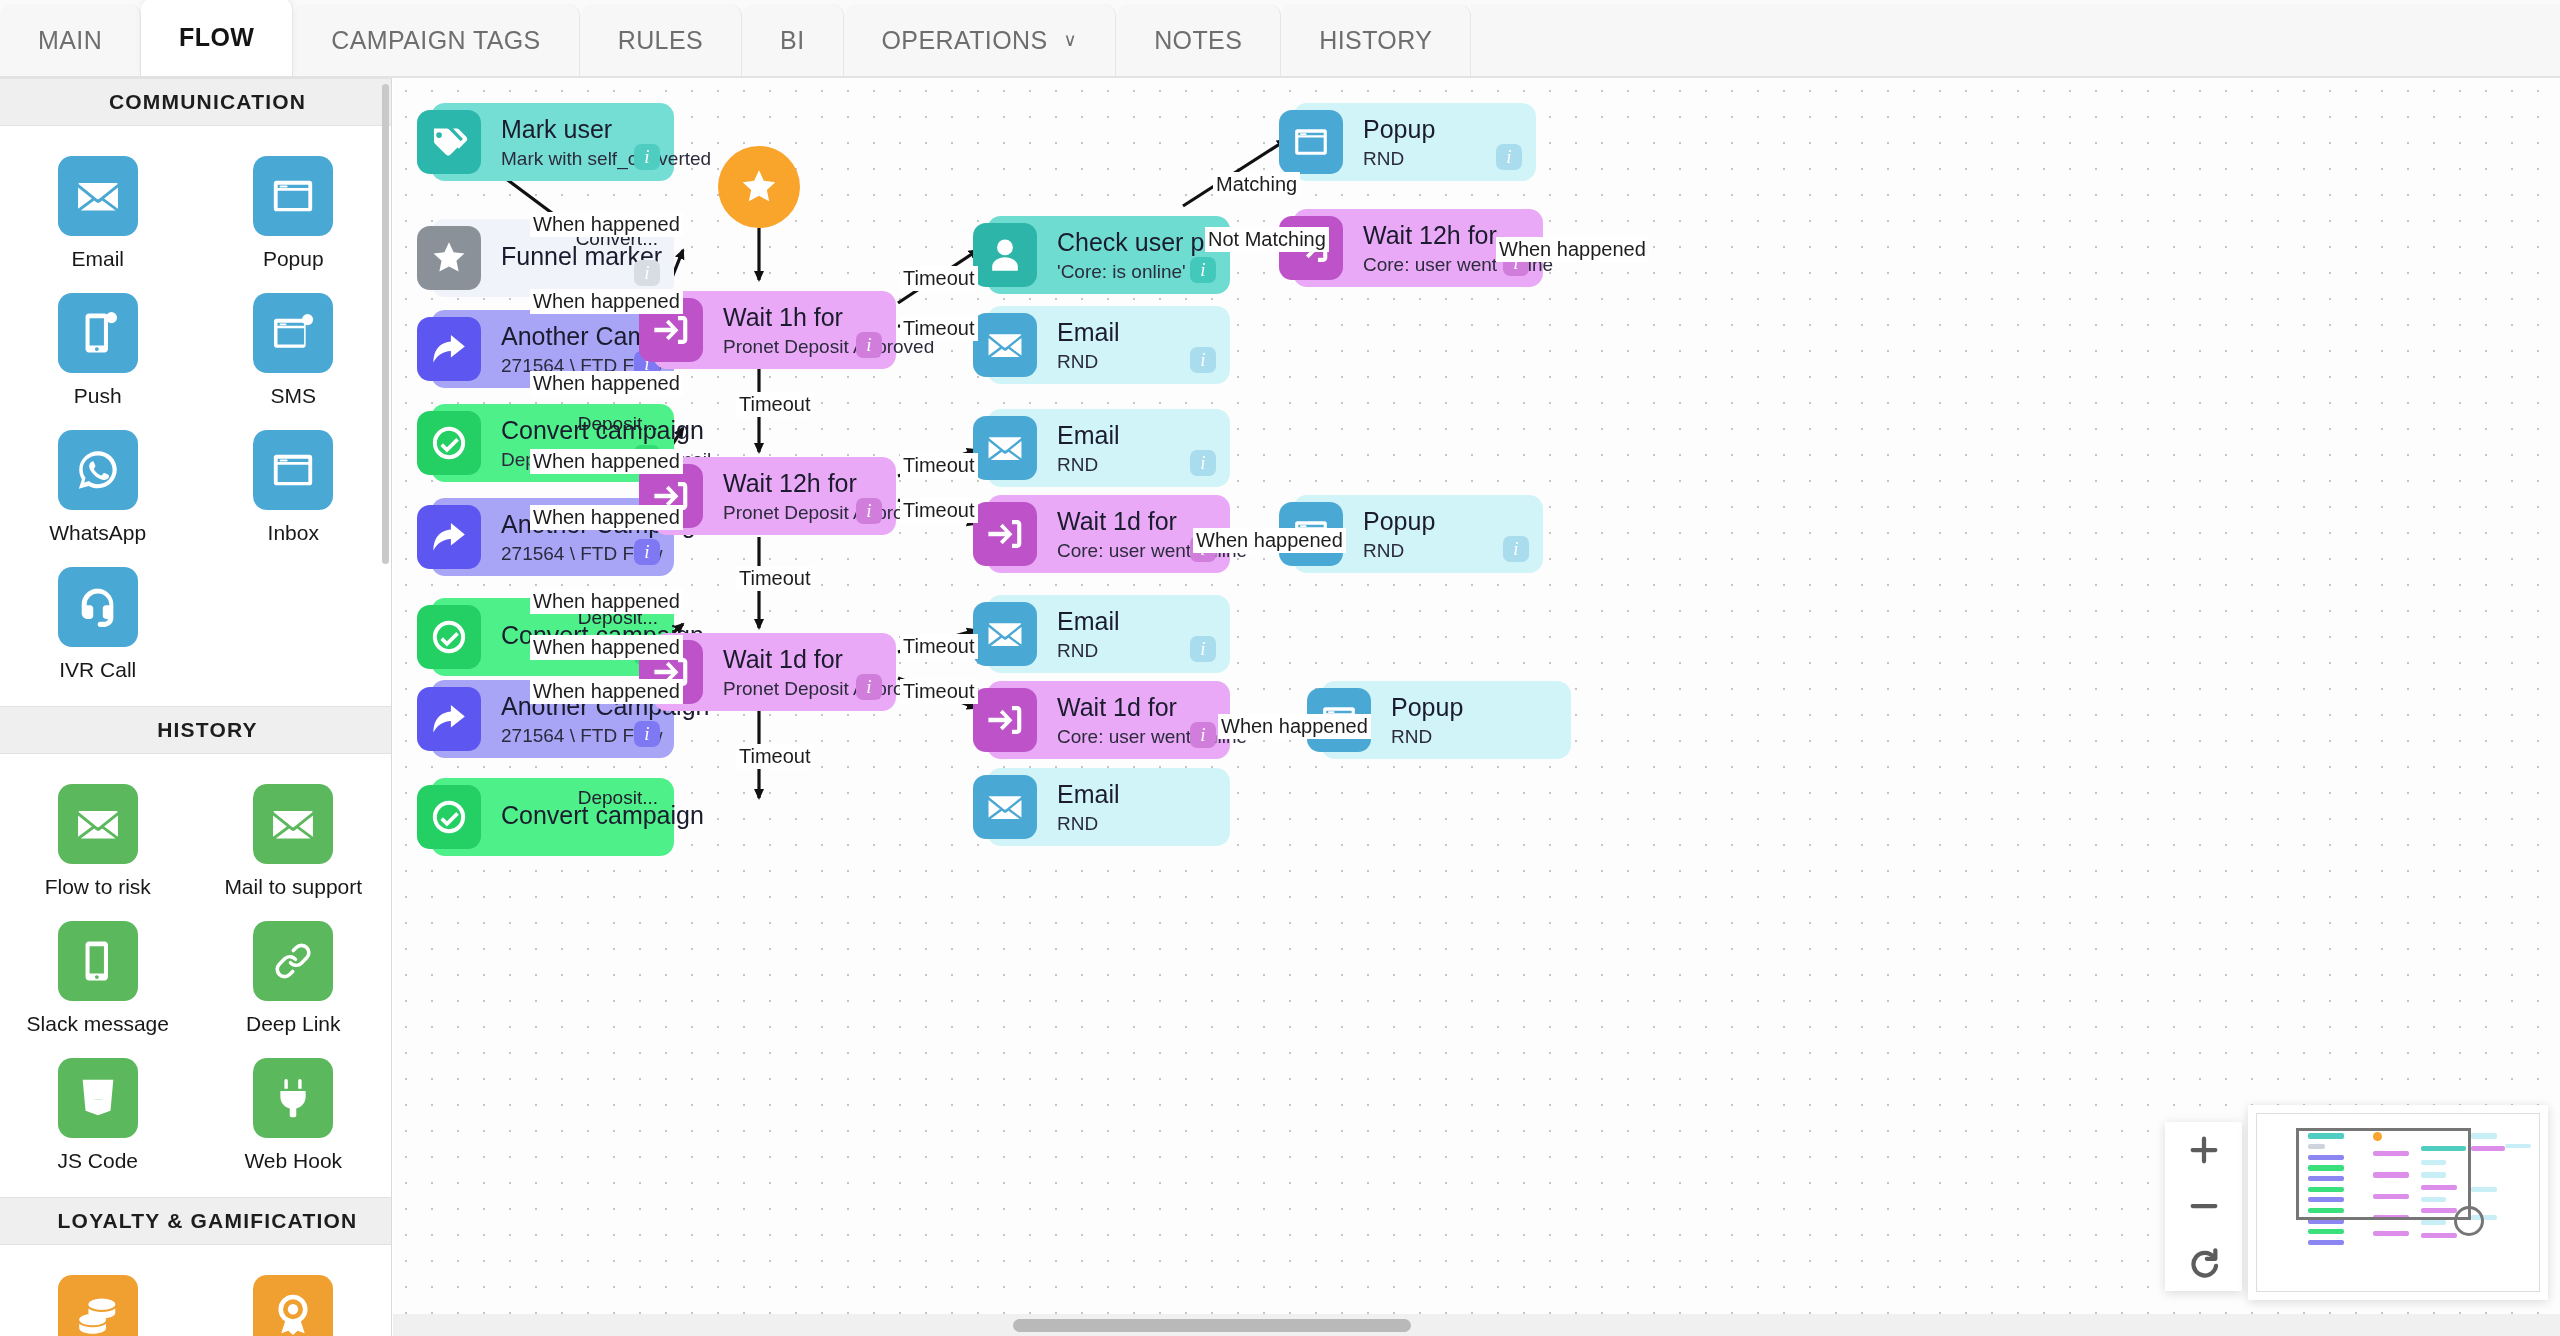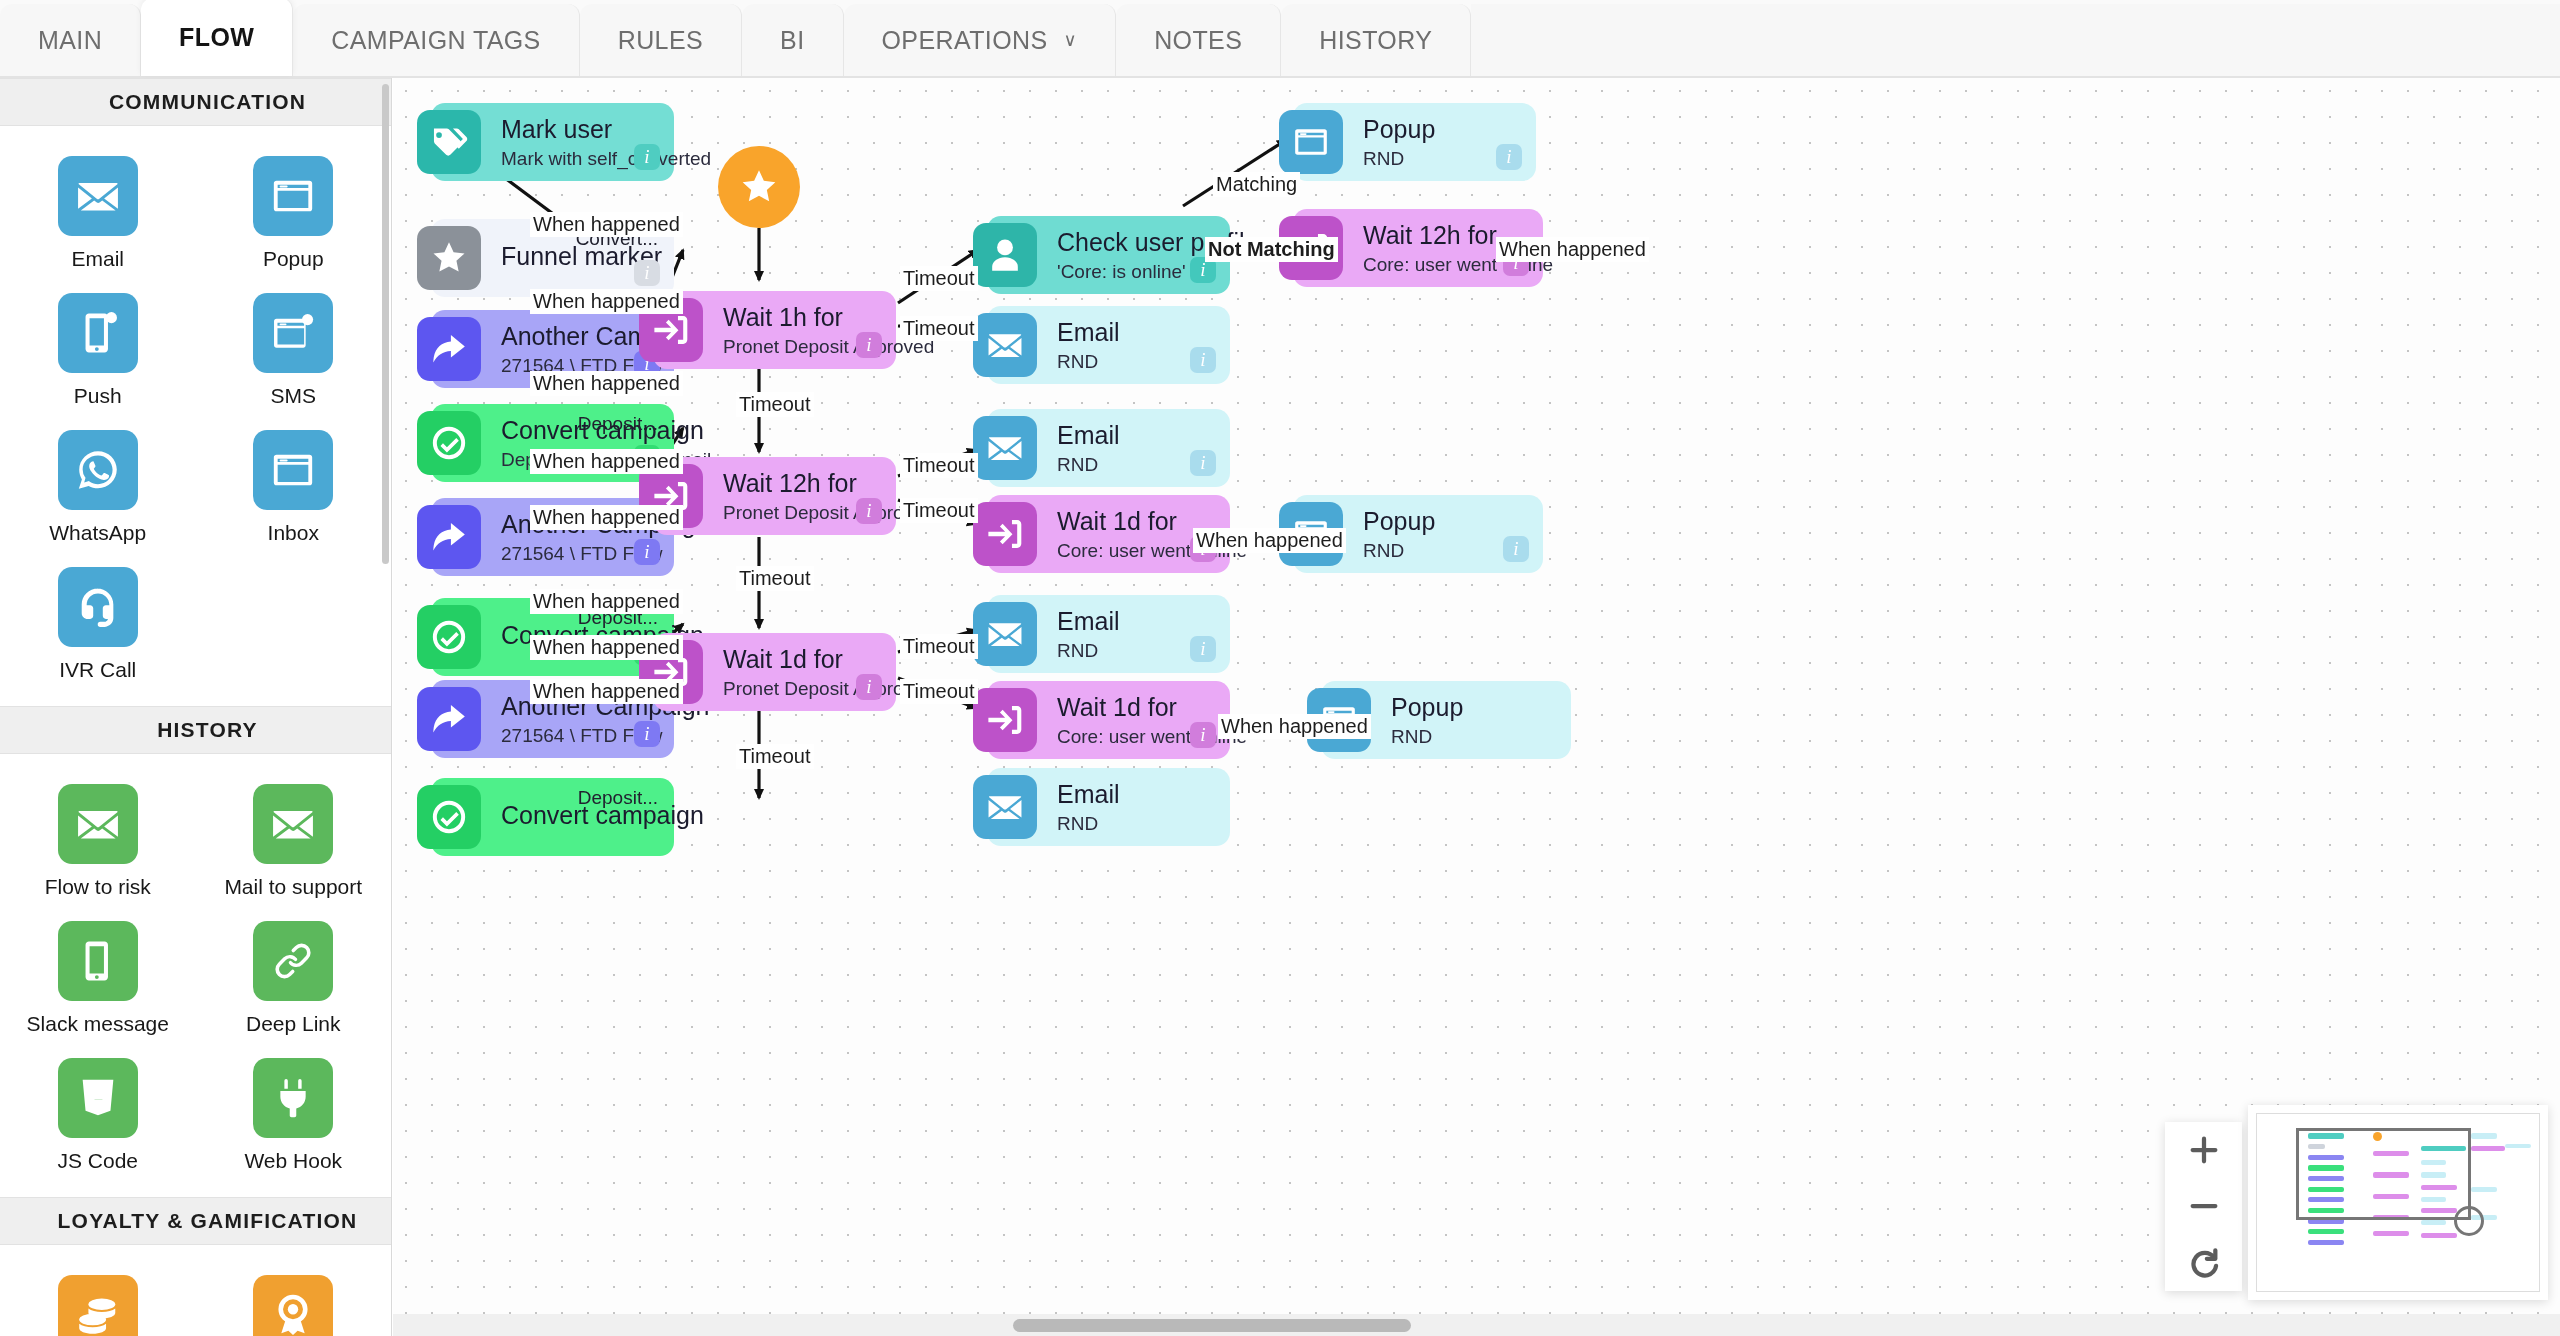--- a/index.html
+++ b/index.html
@@ -757,21 +757,21 @@
       <div class="elabel" style="left: 137px; top: 557px;">When happened</div>
       <div class="elabel" style="left: 137px; top: 601px;">When happened</div>
       <div class="elabel" style="left: 343px; top: 314px;">Timeout</div>
       <div class="elabel" style="left: 507px; top: 188px;">Timeout</div>
       <div class="elabel" style="left: 507px; top: 238px;">Timeout</div>
       <div class="elabel" style="left: 507px; top: 375px;">Timeout</div>
       <div class="elabel" style="left: 507px; top: 420px;">Timeout</div>
       <div class="elabel" style="left: 507px; top: 556px;">Timeout</div>
       <div class="elabel" style="left: 507px; top: 601px;">Timeout</div>
       <div class="elabel" style="left: 820px; top: 94px;">Matching</div>
-      <div class="elabel" style="left: 812px; top: 159px; font-weight: bold;">Not Matching</div>
+      <div class="elabel" style="left: 812px; top: 149px;">Not Matching</div>
       <div class="elabel" style="left: 1103px; top: 159px;">When happened</div>
       <div class="elabel" style="left: 800px; top: 450px;">When happened</div>
       <div class="elabel" style="left: 825px; top: 636px;">When happened</div>
       <div class="elabel" style="left: 343px; top: 488px;">Timeout</div>
       <div class="elabel" style="left: 343px; top: 666px;">Timeout</div>
     </div>
 
   <div id="canvas-bottom-bar"></div>
   <div id="hscroll"></div>
 

